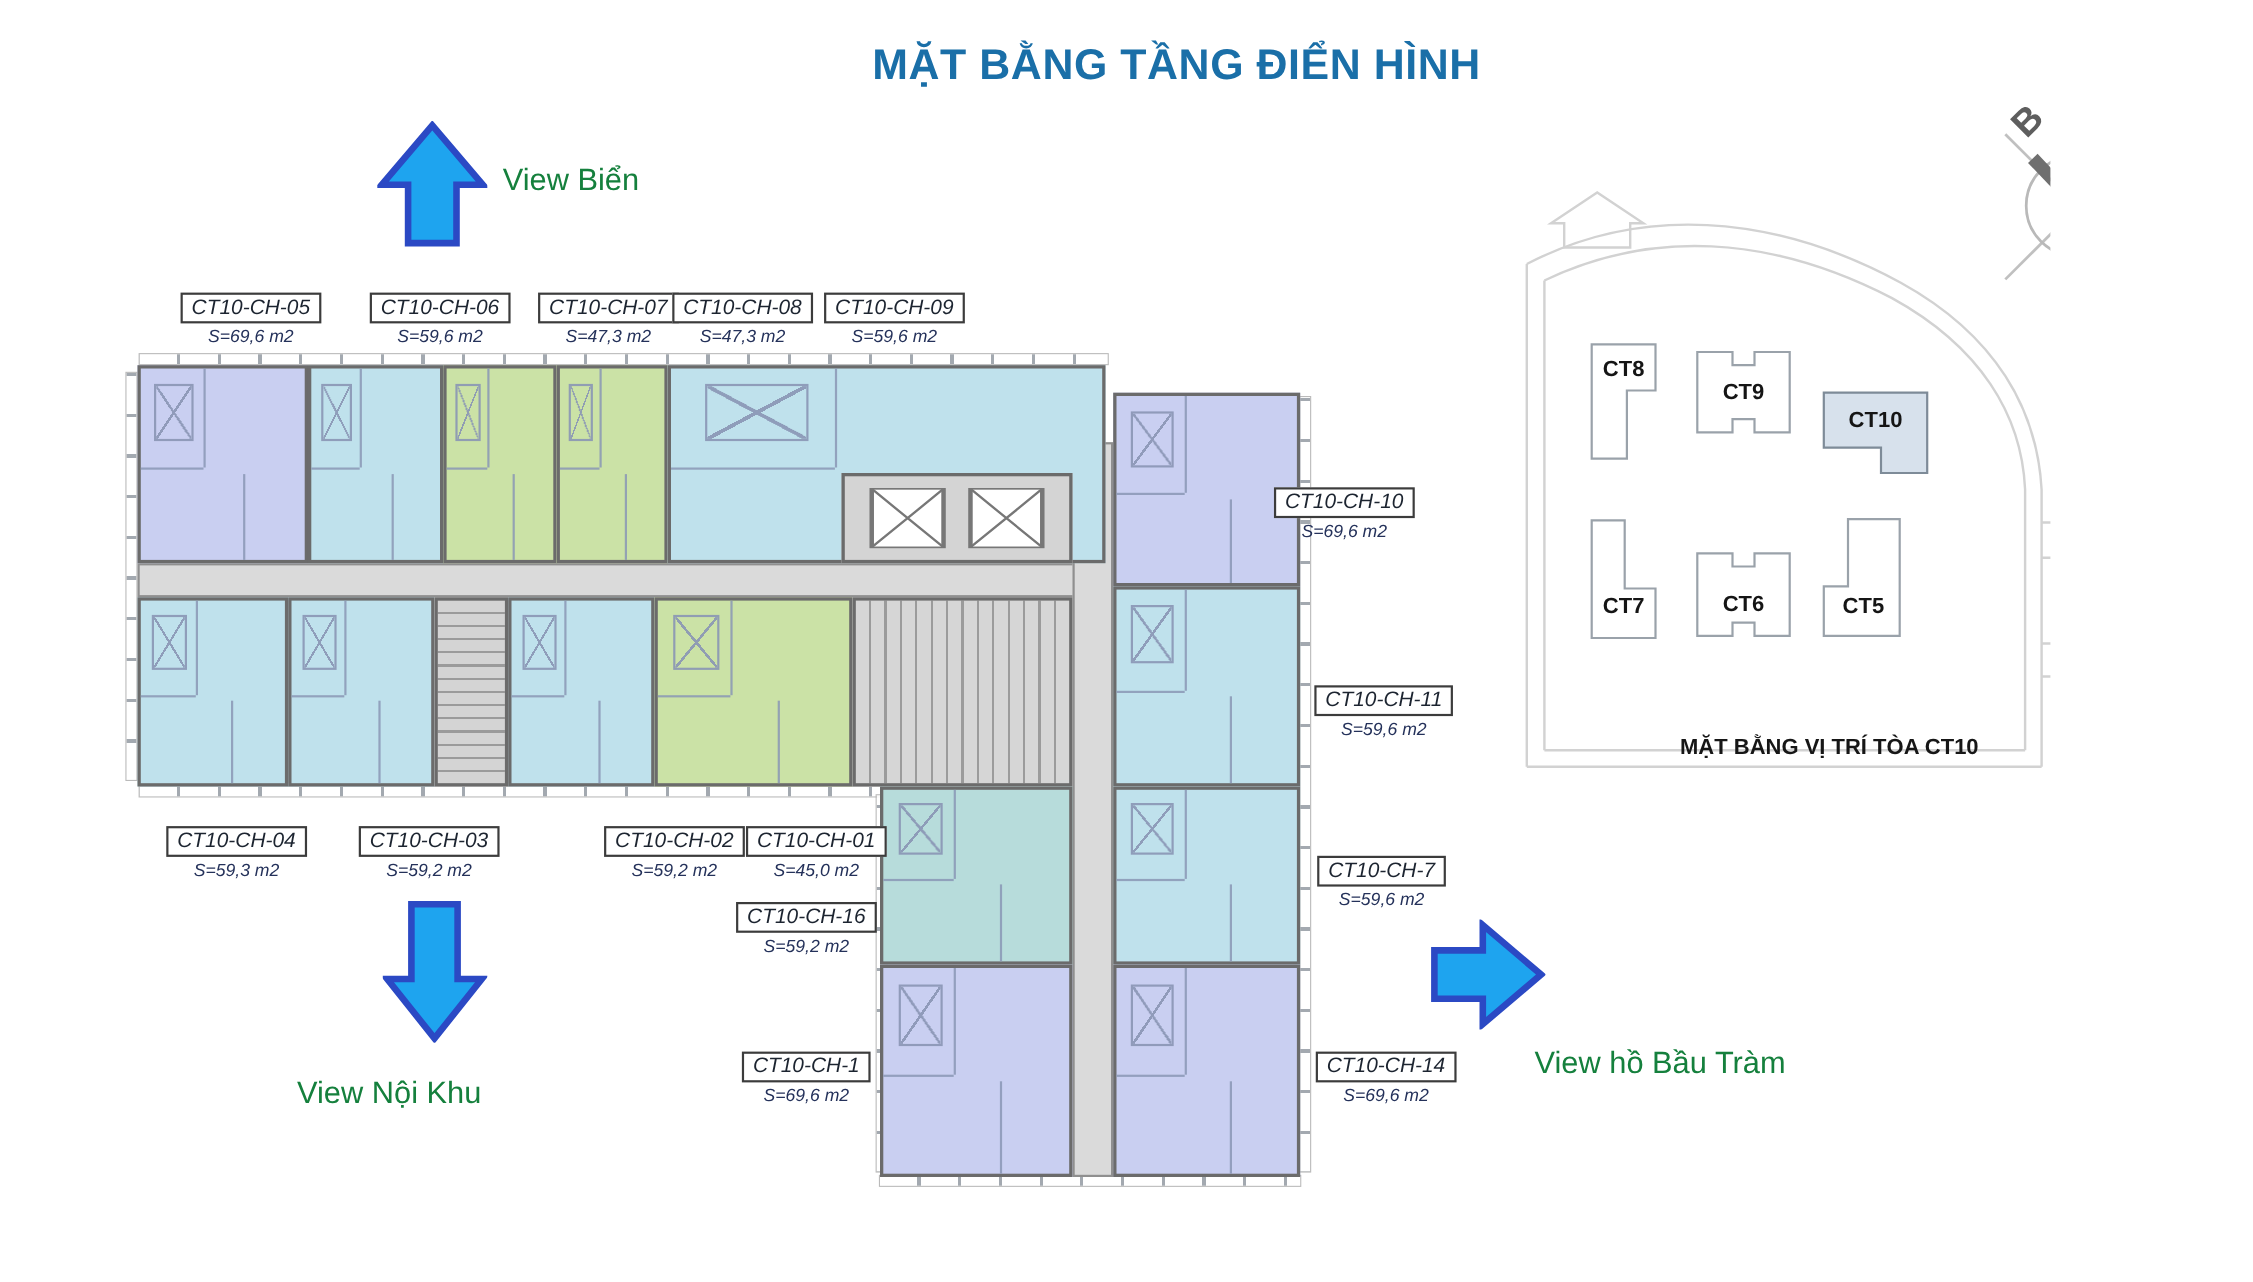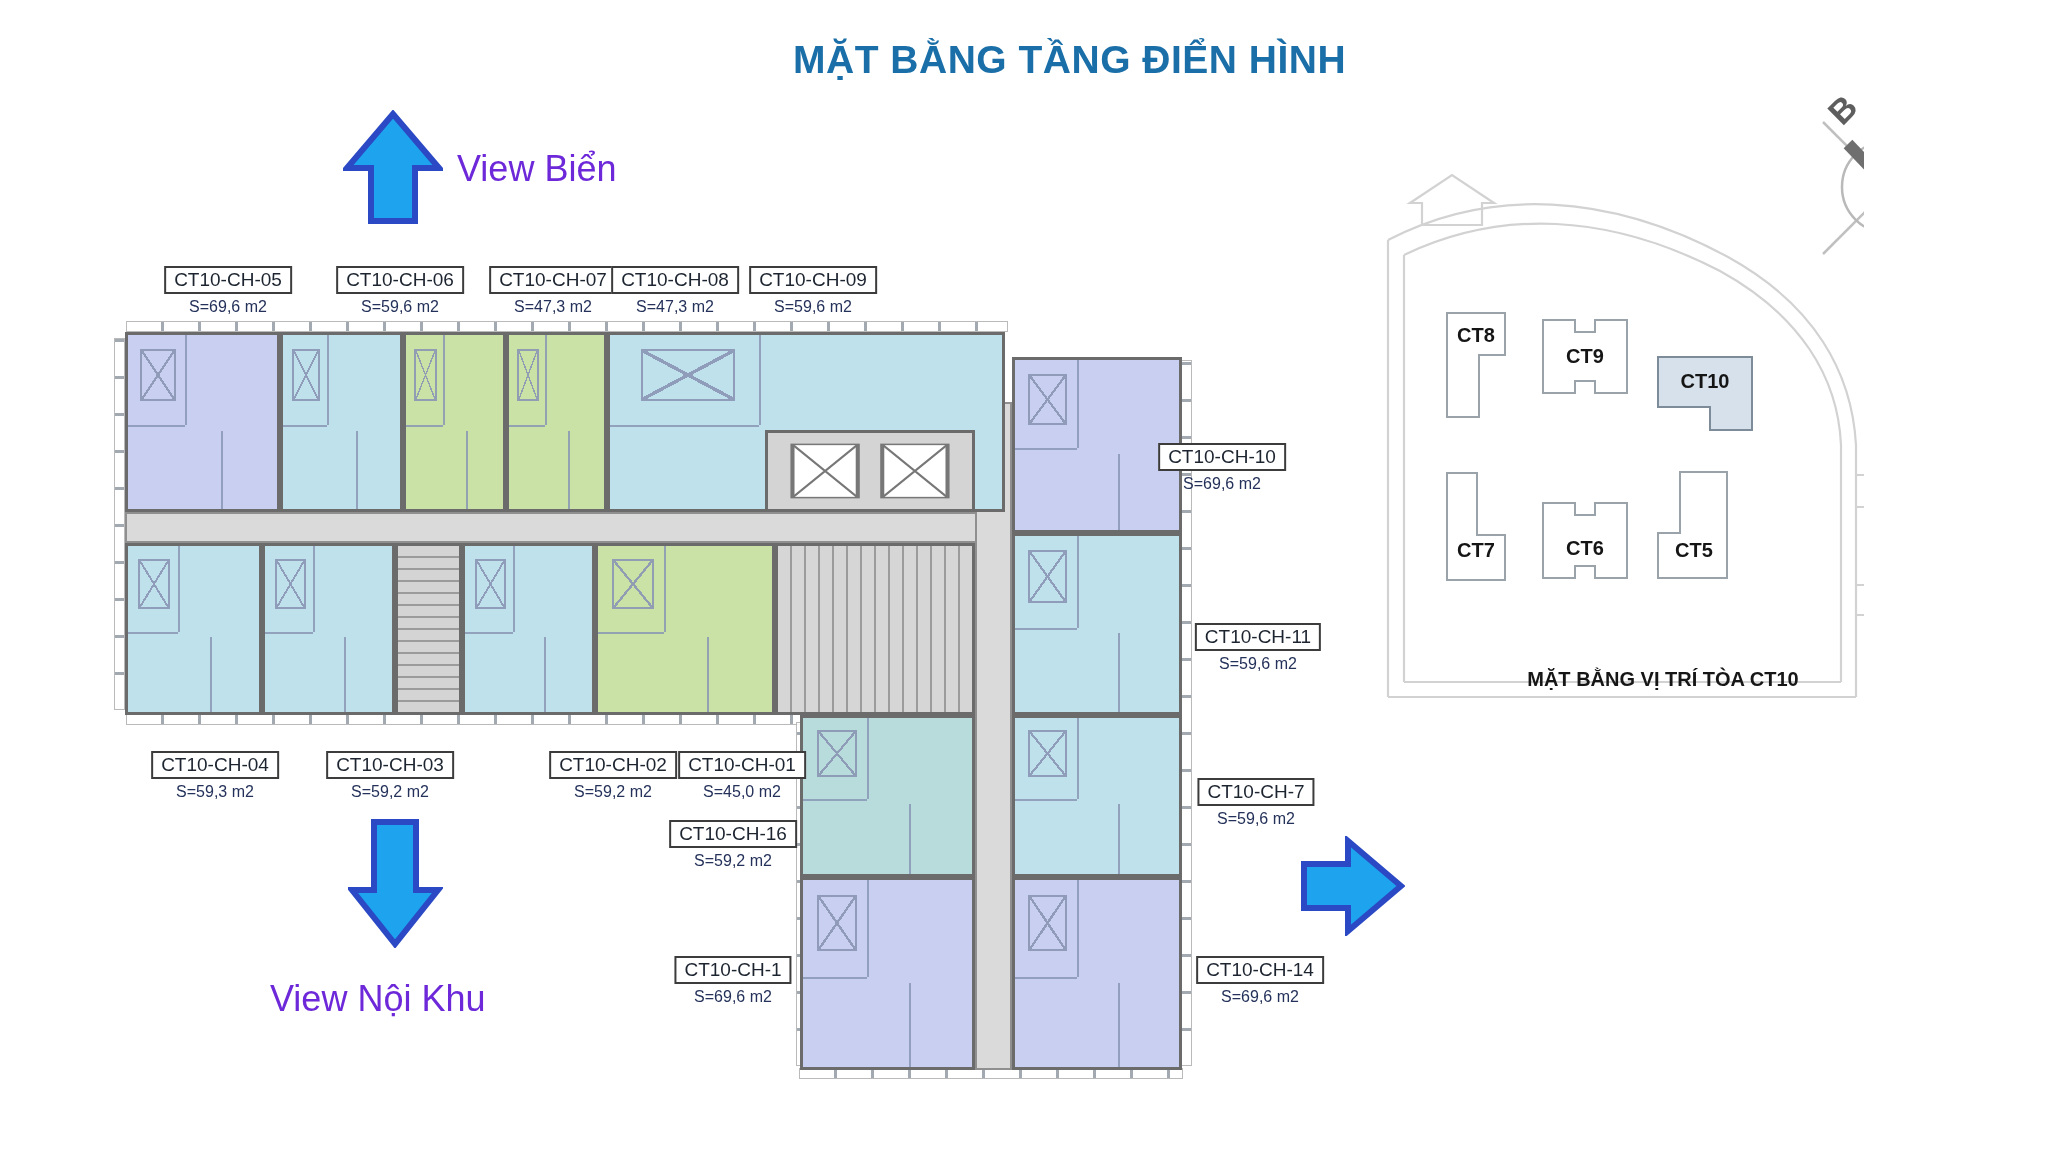--- a/index.html
+++ b/index.html
@@ -1,21 +1,21 @@
 <!DOCTYPE html>
 <html><head>
 <meta charset="utf-8">
 <style>
   html,body{margin:0;padding:0;background:#fff;}
   .stage{position:relative;width:1864px;height:1165px;background:#fff;overflow:hidden;
          font-family:"Liberation Sans",sans-serif;}
   .abs{position:absolute;}
   .title{position:absolute;left:793px;top:38px;margin:0;font-size:39px;font-weight:700;
          color:#1a6fa8;letter-spacing:.5px;white-space:nowrap;}
-  .viewtext{position:absolute;font-size:36px;color:#6d28d9;white-space:nowrap;}
+  .viewtext{position:absolute;font-size:28px;color:#15803d;white-space:nowrap;}
 
   
   .unit{position:absolute;border:3px solid #6b6b6b;box-sizing:border-box;}
   .u-purple{background:#c9cff1;}
   .u-cyan{background:#bfe1ec;}
   .u-teal{background:#b7dcdb;}
   .u-green{background:#cbe2a6;}
   .unit::before{content:"";position:absolute;left:38%;top:0;width:2px;height:52%;background:#8a96b5;opacity:.85;}
   .unit::after{content:"";position:absolute;left:0;top:52%;width:38%;height:2px;background:#8a96b5;opacity:.85;}
   .d2{position:absolute;right:36%;bottom:0;width:2px;height:45%;background:#8a96b5;opacity:.85;}
@@ -29,21 +29,21 @@
   .stairs2{background:#d6d6d6 repeating-linear-gradient(90deg,transparent 0 12px,#9b9b9b 12px 14px);}
   .elev{width:100%;height:100%;display:block;}
   .elev rect{fill:#fff;stroke:#777;stroke-width:2;}
   .elev path{fill:none;stroke:#777;stroke-width:1.5;}
   .winh{position:absolute;height:11px;border:1px solid #b3b3b3;box-sizing:border-box;opacity:.9;
         background:repeating-linear-gradient(90deg,#fff 0 34px,#9aa0a8 34px 37px);}
   .winv{position:absolute;width:11px;border:1px solid #b3b3b3;box-sizing:border-box;opacity:.9;
         background:repeating-linear-gradient(0deg,#fff 0 34px,#9aa0a8 34px 37px);}
 
   
-  .ulabel{position:absolute;transform:translateX(-50%);text-align:center;color:#1c2430;z-index:5;}
+  .ulabel{position:absolute;transform:translateX(-50%);text-align:center;color:#1c2430;z-index:5;font-style:italic;}
   .ubox{display:inline-block;border:2px solid #3c3c3c;background:#fff;padding:1px 8px;
         font-size:19px;white-space:nowrap;}
   .uarea{display:block;margin-top:4px;font-size:16px;color:#24315a;}
 
   
   .caption{position:absolute;left:1498px;top:668px;width:330px;text-align:center;
            font-size:20px;font-weight:700;color:#161616;white-space:nowrap;}
   .sitebld{fill:#fff;stroke:#9aa2aa;stroke-width:2;}
   .sitehl{fill:#d7e1ec;stroke:#7e8b98;stroke-width:2;}
   .sitelbl{font-family:"Liberation Sans",sans-serif;font-size:20px;font-weight:700;fill:#151515;text-anchor:middle;}
@@ -63,20 +63,21 @@
   <div class="viewtext" style="left:457px;top:148px">View Biển</div>
 
   <svg class="abs" style="left:348px;top:818px" width="95" height="130" viewBox="0 0 95 130">
     <polygon class="arrowpoly" points="47,126 4,72 26,72 26,4 68,4 68,72 90,72" fill="#1ea4ef"></polygon>
   </svg>
   <div class="viewtext" style="left:270px;top:978px">View Nội Khu</div>
 
   <svg class="abs" style="left:1300px;top:836px" width="105" height="100" viewBox="0 0 105 100">
     <polygon class="arrowpoly" points="101,50 48,5 48,28 4,28 4,72 48,72 48,95" fill="#1ea4ef"></polygon>
   </svg>
+  <div class="viewtext" style="left:1395px;top:950px">View hồ Bầu Tràm</div>
 
   <div class="abs" style="left:0;top:0">
 
     <div class="winh" style="left:126px;top:321px;width:882px"></div>
     <div class="winh" style="left:126px;top:714px;width:676px"></div>
     <div class="winh" style="left:799px;top:1068px;width:384px"></div>
     <div class="winv" style="left:114px;top:338px;height:372px"></div>
     <div class="winv" style="left:1181px;top:360px;height:706px"></div>
     <div class="winv" style="left:796px;top:722px;height:344px"></div>
 

